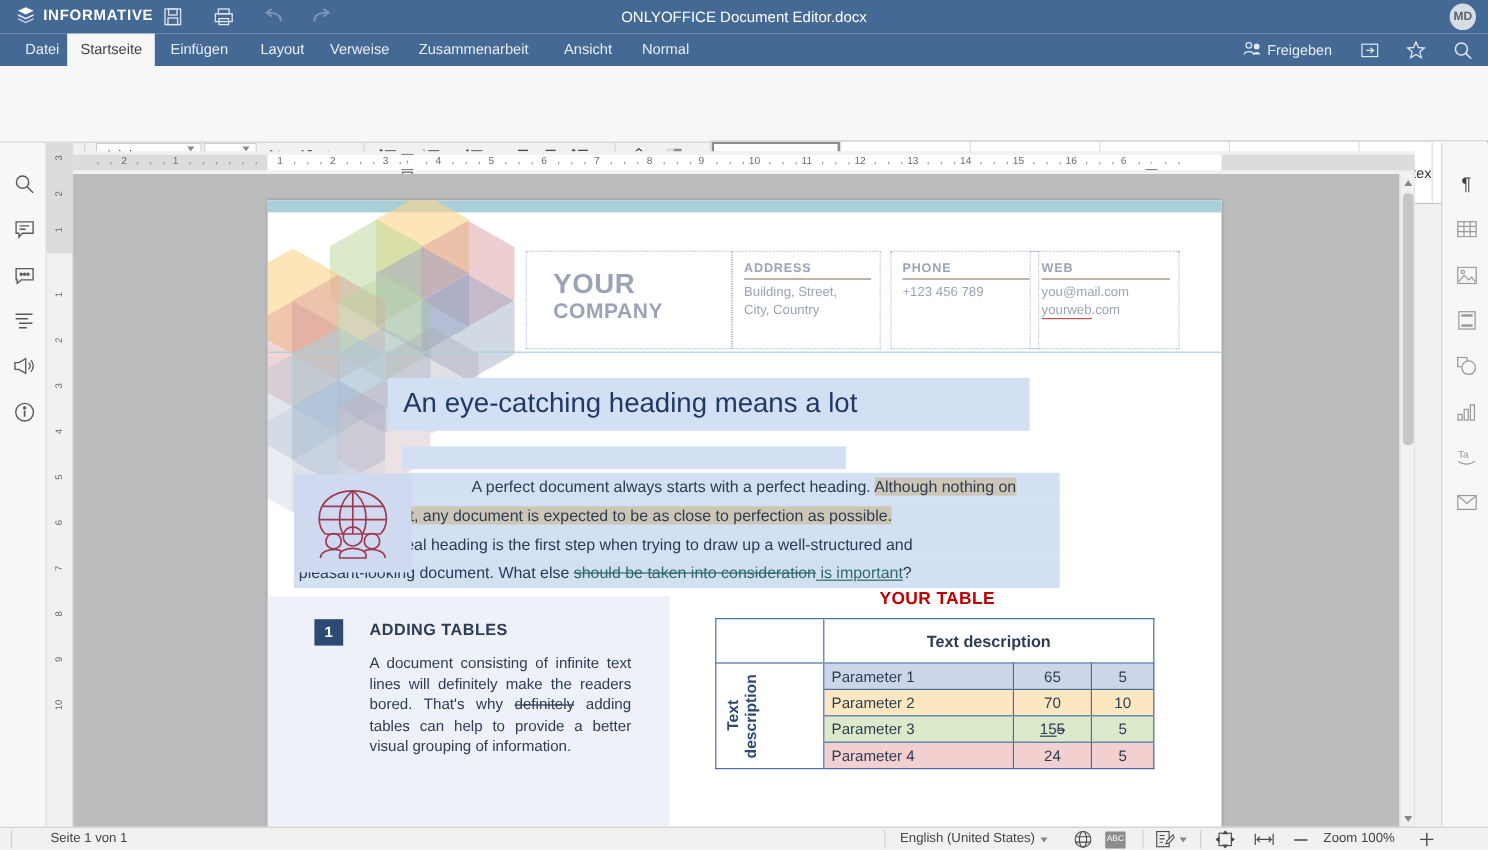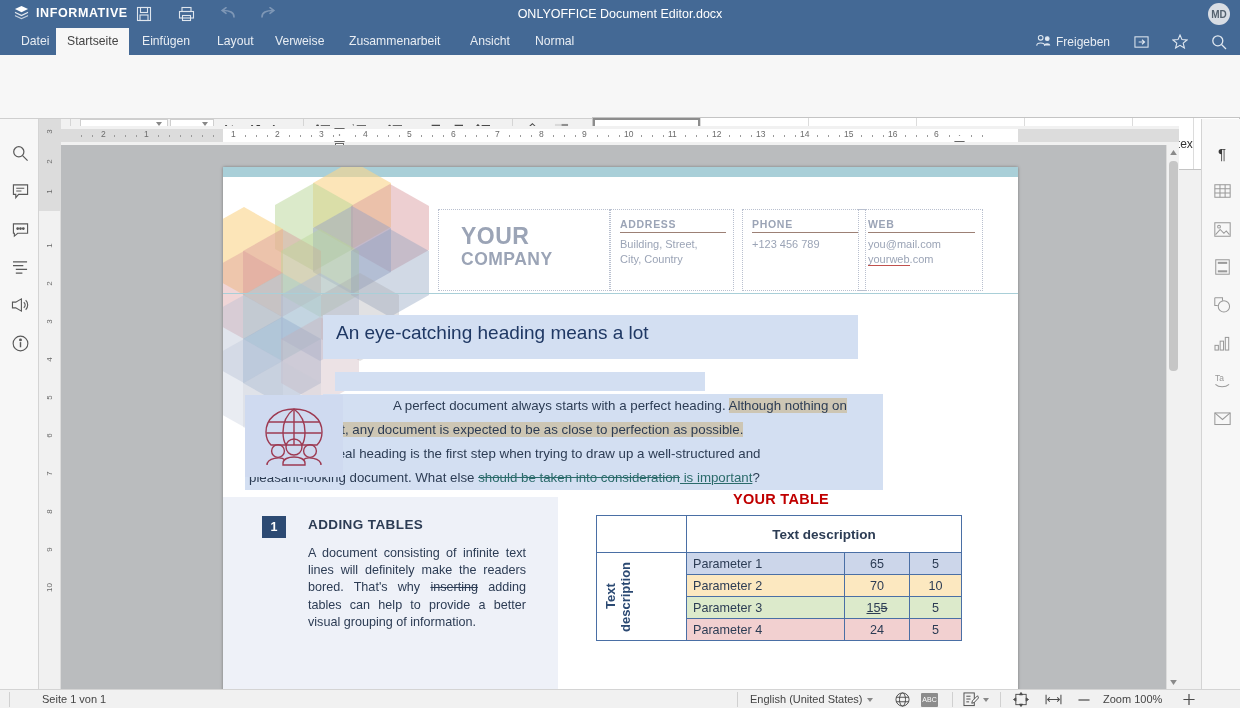--- a/index.html
+++ b/index.html
@@ -179,21 +179,21 @@
   .hdr-company .l2 { font-size:17.5px; font-weight:bold; letter-spacing:0.5px; line-height:21px; }
   .hdr-lbl { position:absolute; font-size:10.5px; font-weight:bold; color:#9ba4b6; letter-spacing:0.7px; top:8px; }
   .hdr-rule { position:absolute; top:22px; height:1px; background:#9c8075; }
   .hdr-val { position:absolute; top:27px; font-size:11px; color:#9ba4b6; line-height:15px; }
   .hdr-underline { border-bottom:1px solid #c0504d; }
   .hdr-divider { position:absolute; left:0; top:126px; width:795px; height:1px; background:#a9cfd8; }
   .hl-tan  { background:#cdc6b4; }
 
   
   .h1main {
-    position:absolute; left:113px; top:155px; font-size:19px; color:#1f3864;
+    position:absolute; left:113px; top:155px; font-size:23px; color:#1f3864;
     font-weight:normal; white-space:nowrap;
   }
   .h1-selbg { position:absolute; left:100px; top:148px; width:535px; height:44px; background:#d3dff2; }
   .subhead {
     position:absolute; left:113px; top:207px; font-size:14.5px; font-weight:bold;
     color:#b0323c; letter-spacing:0.3px; white-space:nowrap;
   }
   .subhead-bg { position:absolute; left:112px; top:205px; width:370px; height:19px; background:#d3dff2; }
 
   .para { position:absolute; font-size:13.3px; color:#2c3c54; white-space:nowrap; }
@@ -891,21 +891,21 @@
         <path d="M8 60 C8 53 22 51 26 55"></path>
         <path d="M62 60 C62 53 48 51 44 55"></path>
       </svg>
     </div>
 
     <div class="lcol-bg"></div>
 
     <div class="num-badge">1</div>
     <div class="sec-title">ADDING TABLES</div>
     <div class="sec-body">
-      <span>A document consisting of infinite text lines will definitely make the readers bored. That's why </span><span class="del-d">inserting</span><span> adding tables can help to provide a better visual grouping of information.</span>
+      <span>A document consisting of infinite text lines will definitely make the readers bored. That's why </span><span class="del-d">definitely</span><span> adding tables can help to provide a better visual grouping of information.</span>
     </div>
 
     <div class="tbl-title">YOUR TABLE</div>
     <table class="dtable">
       <tbody>
           <tr>
         <td style="width:90px; border-right:1px dotted #4a6fa5"></td>
         <td class="hdrcell" colspan="3">Text description</td>
       </tr>
       <tr>

